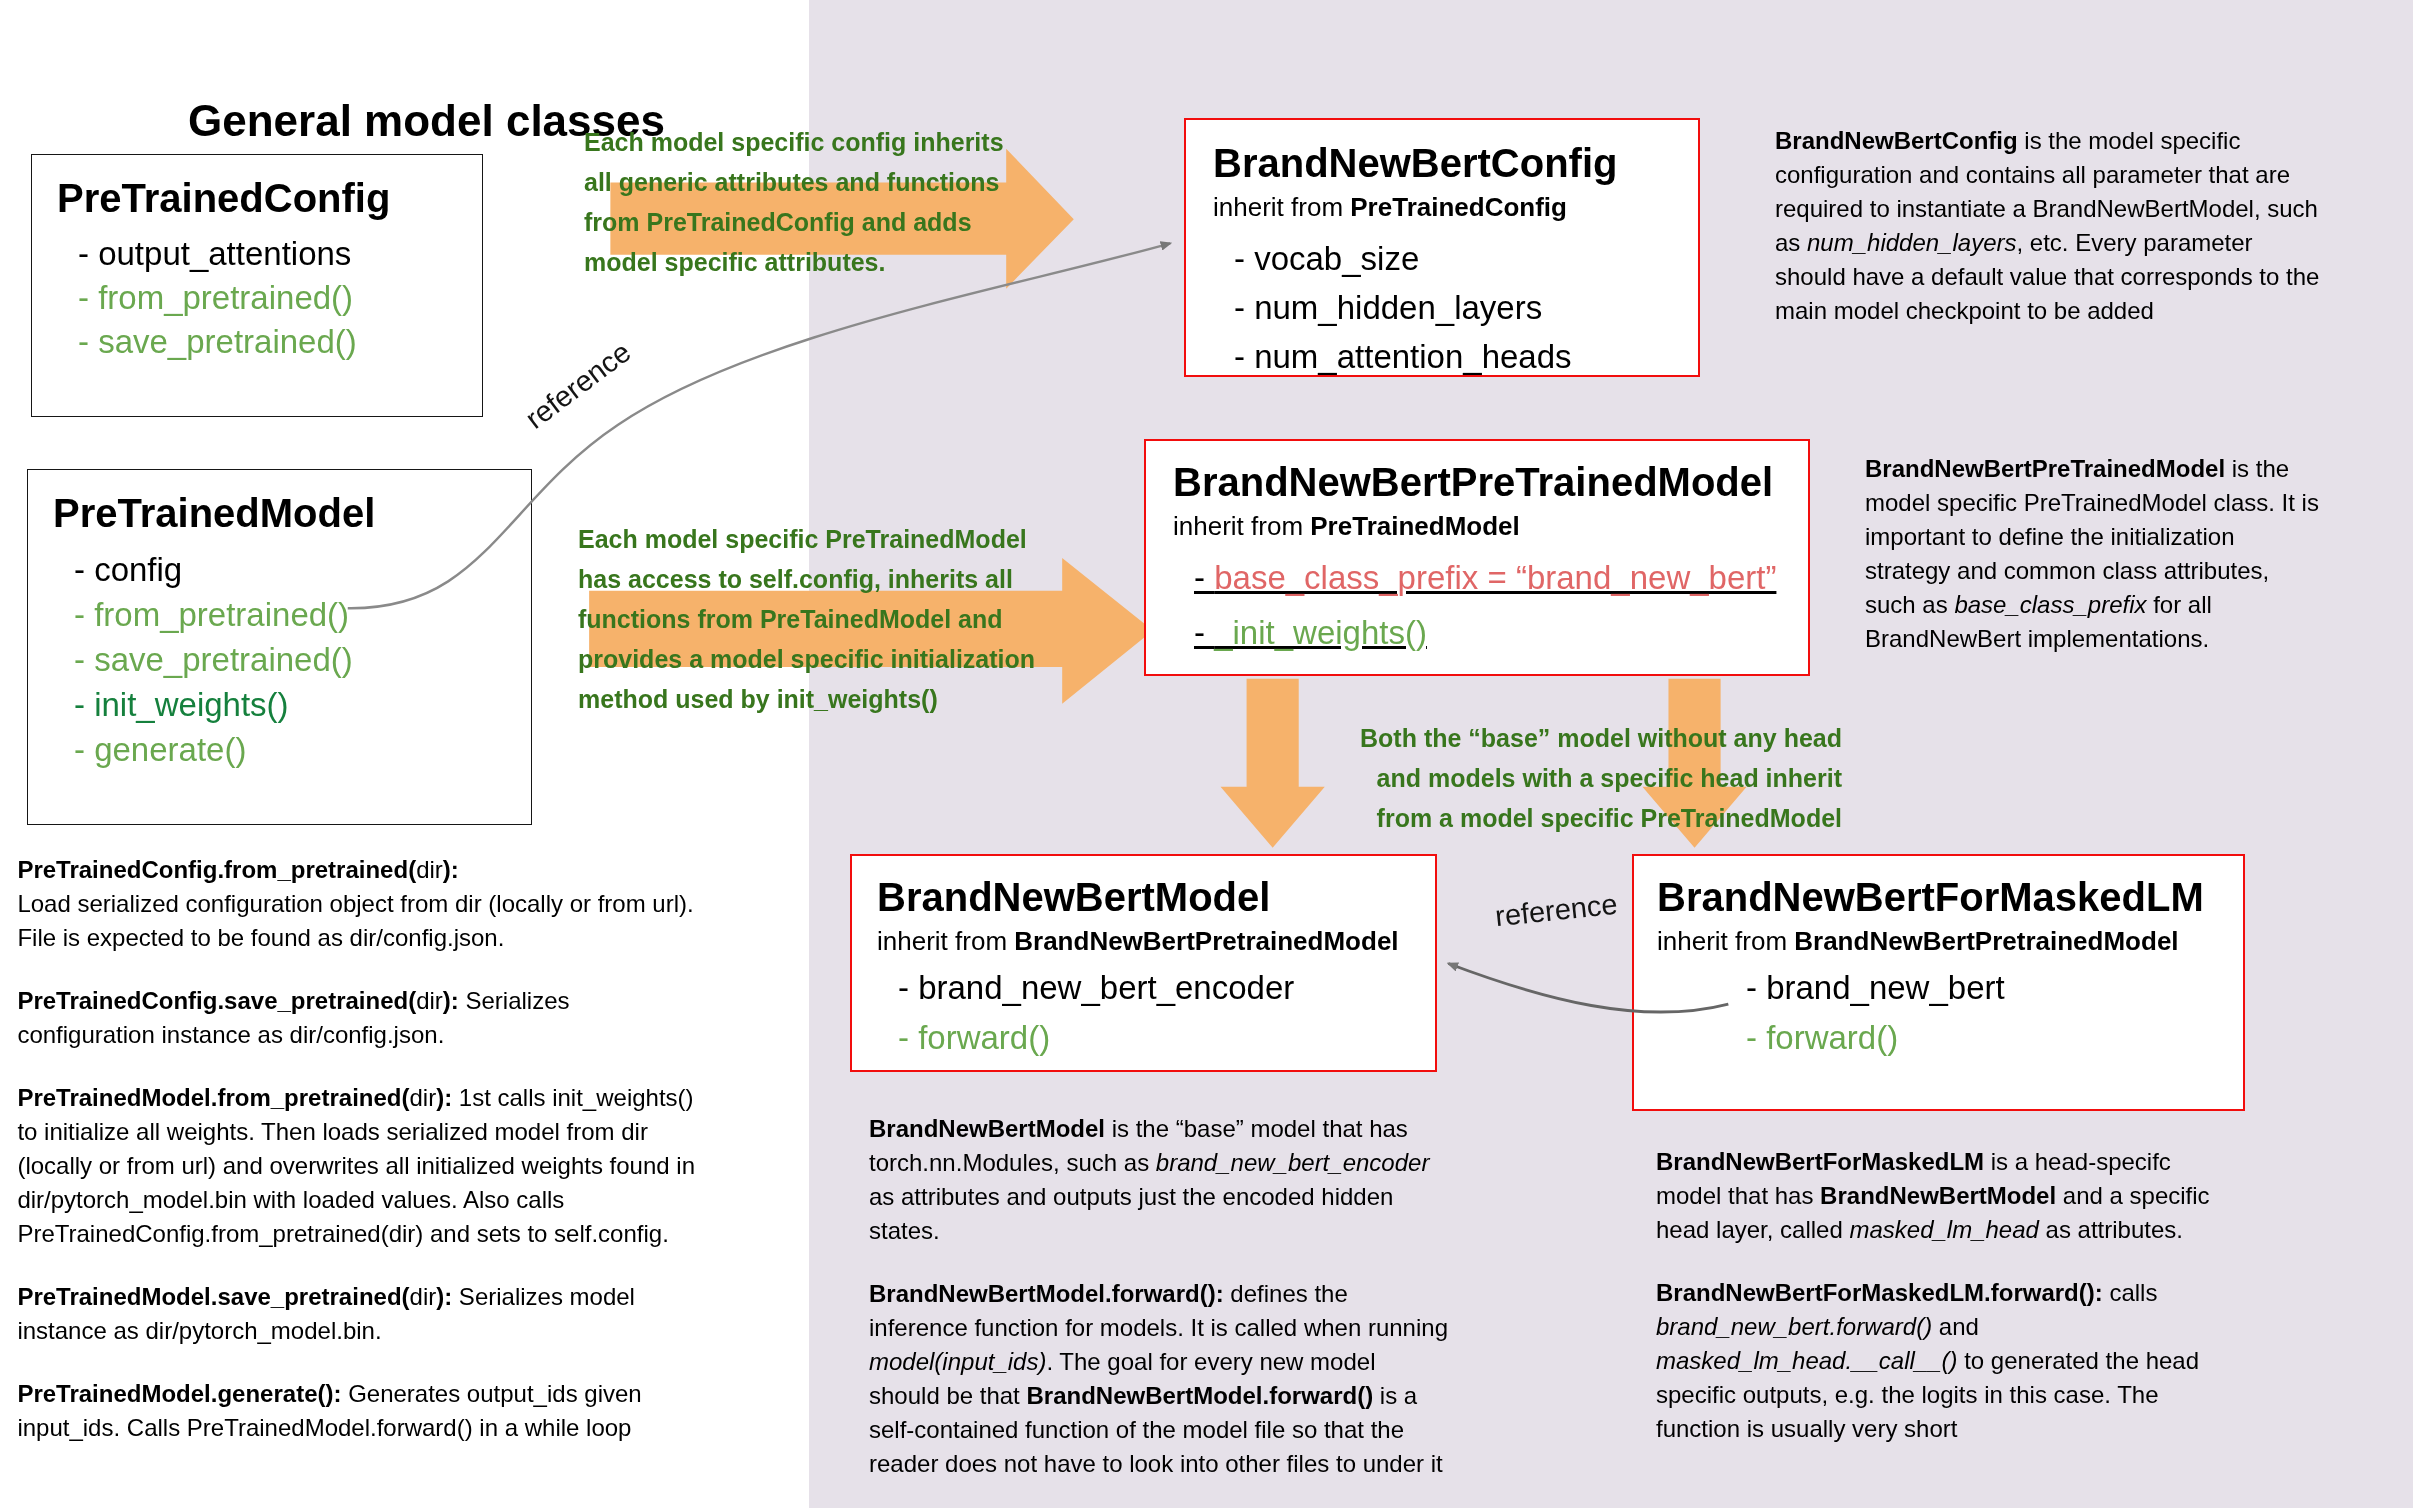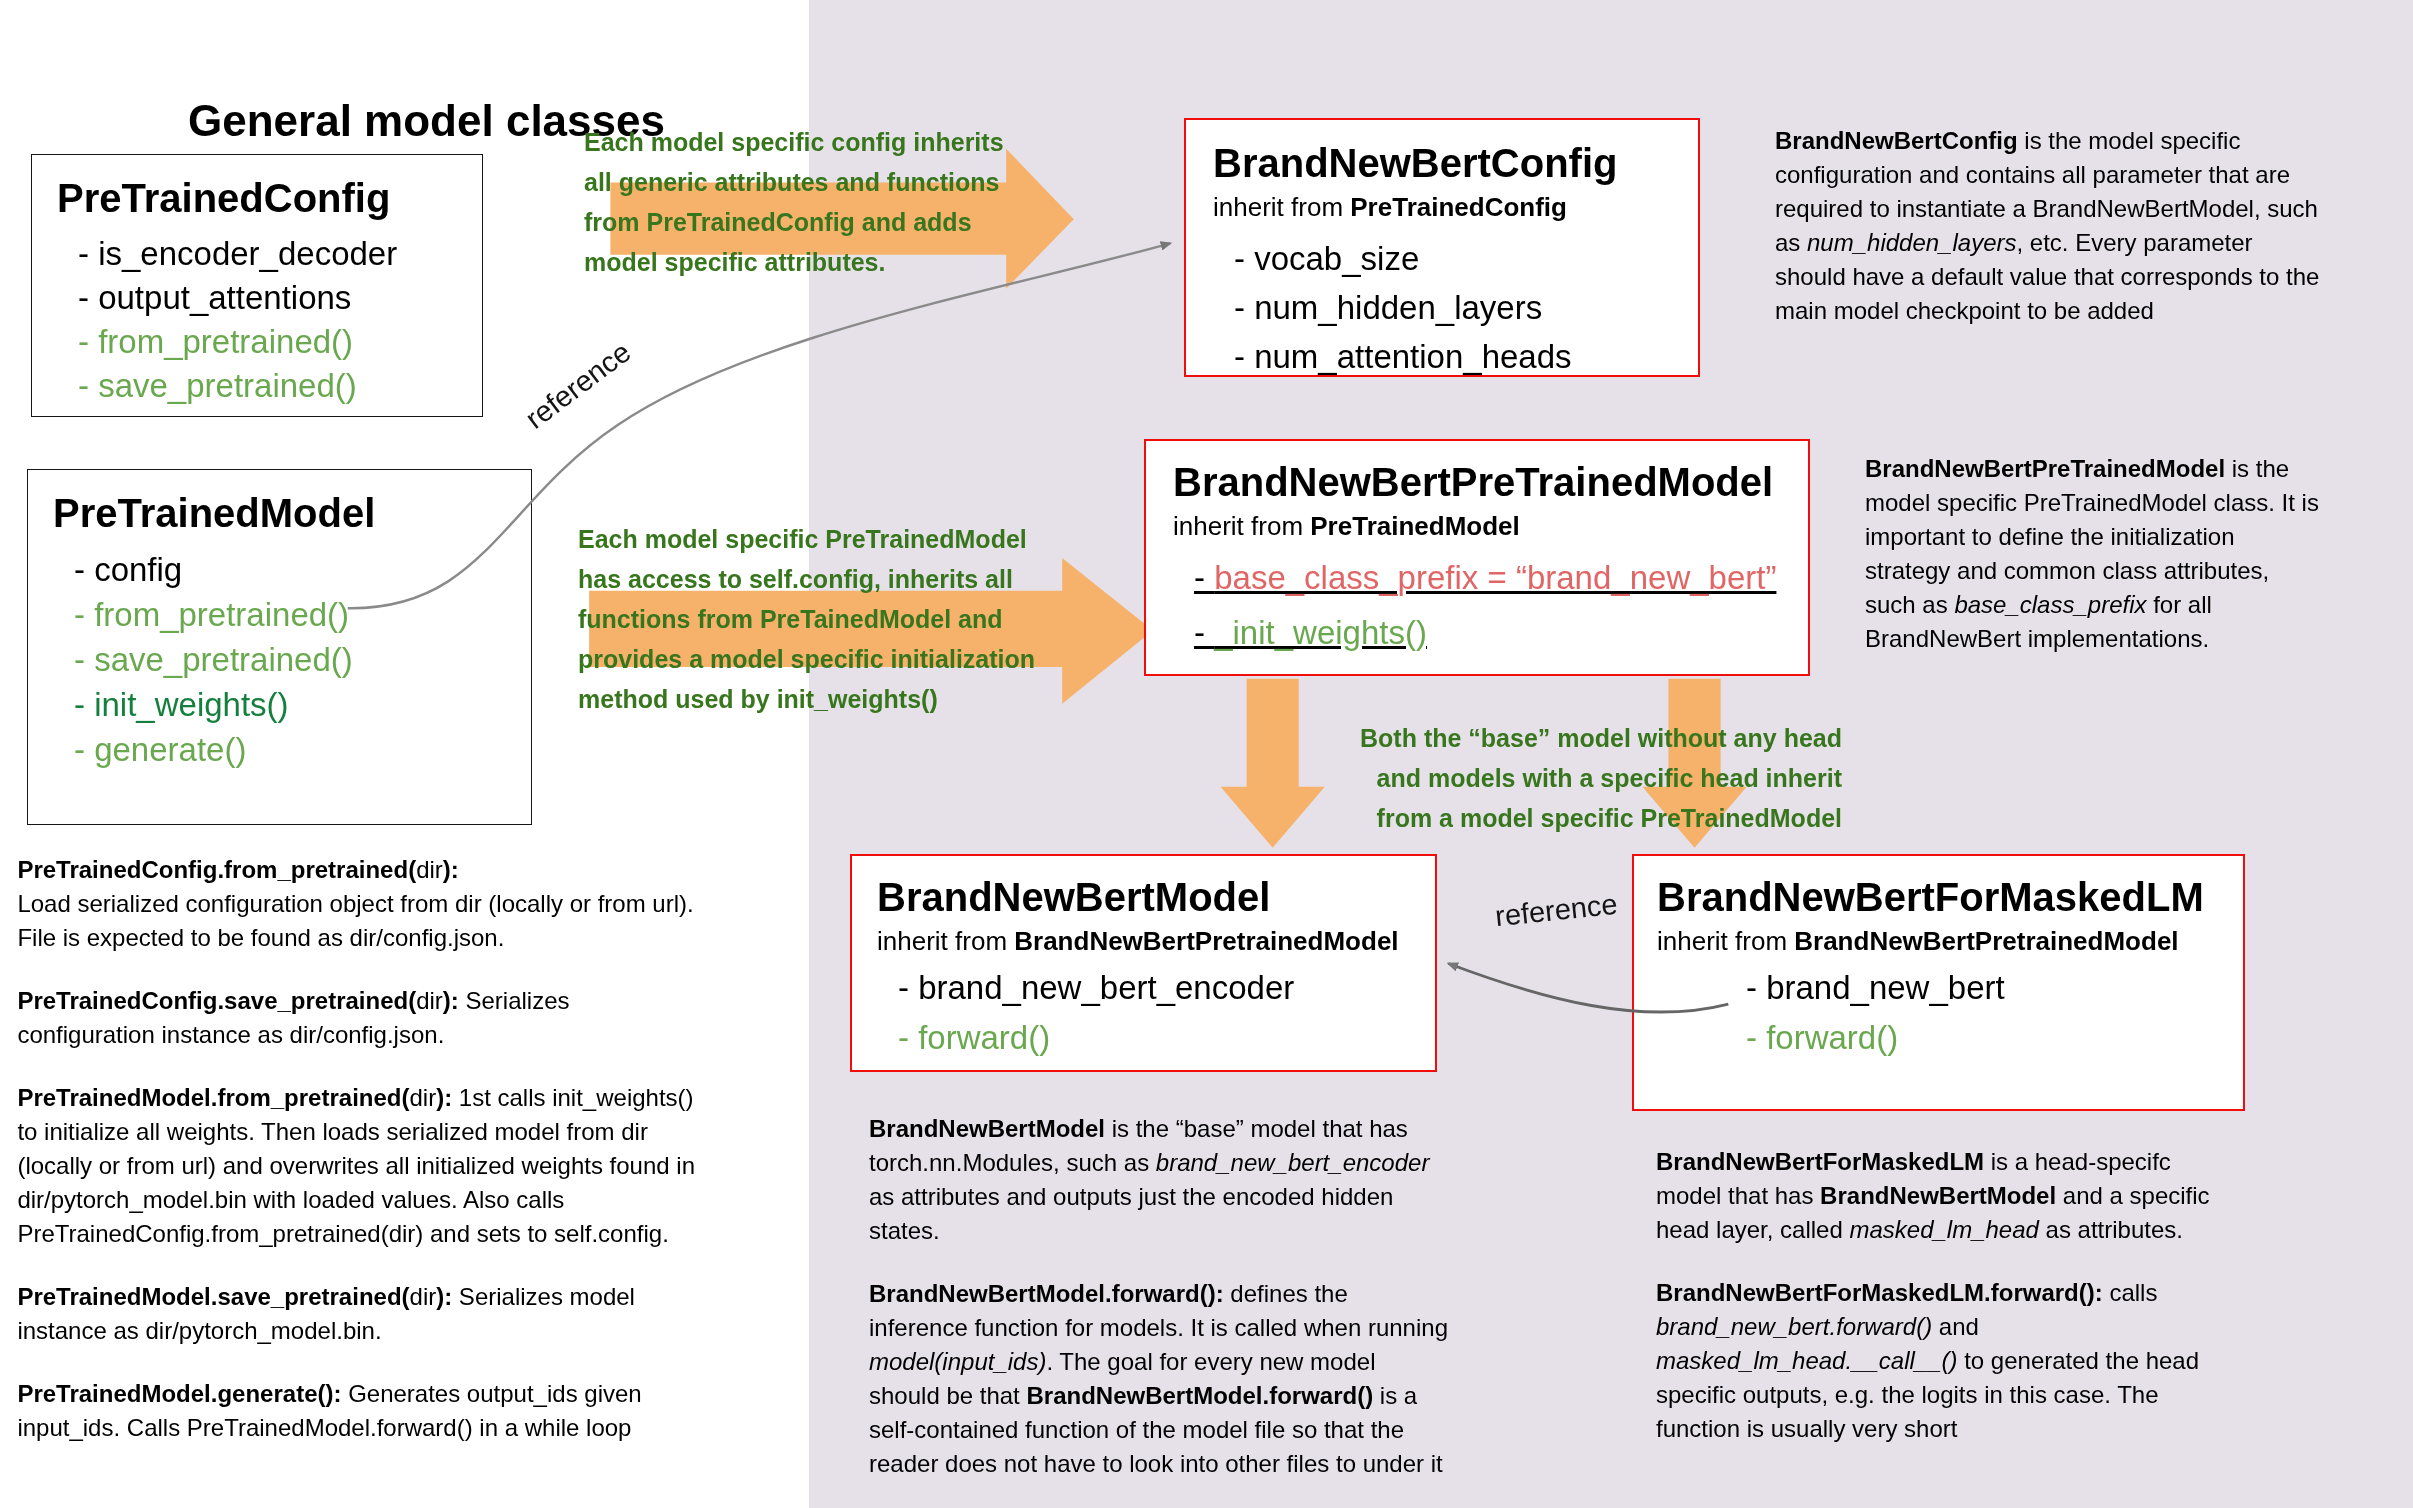--- a/index.html
+++ b/index.html
@@ -42,21 +42,20 @@
     <polygon fill="#f6b26b" points="610,612 1100,612 1100,578 1194,653 1100,729 1100,691 610,691"></polygon>
     <polygon fill="#f6b26b" points="1291,703 1345,703 1345,815 1372,815 1318,878 1264,815 1291,815"></polygon>
     <polygon fill="#f6b26b" points="1728,703 1782,703 1782,815 1809,815 1755,878 1701,815 1728,815"></polygon>
   </svg>
 
   <div class="abs h1 content" style="left:98px;top:87px;width:657px;margin-top:8px;">General model classes</div>
 
   <div class="classbox" style="left:31px;top:154px;width:452px;height:263px;padding:21px 25px;">
     <div class="box-title">PreTrainedConfig</div>
     <div class="box-items items-lh46">
-      <div class="box-item"><span>- is_encoder_decoder</span></div>
       <div class="box-item"><span>- output_attentions</span></div>
       <div class="box-item"><span style="color: rgb(106, 168, 79);">- from_pretrained()</span></div>
       <div class="box-item"><span style="color: rgb(106, 168, 79);">- save_pretrained()</span></div>
     </div>
   </div>
 
   <div class="classbox" style="left:27px;top:469px;width:505px;height:356px;padding:21px 25px;">
     <div class="box-title">PreTrainedModel</div>
     <div class="box-items items-lh47">
       <div class="box-item"><span>- config</span></div>

